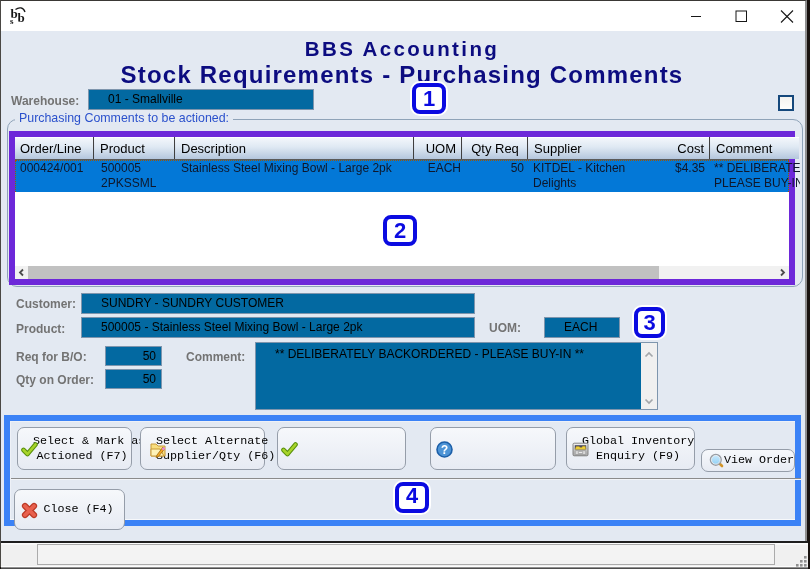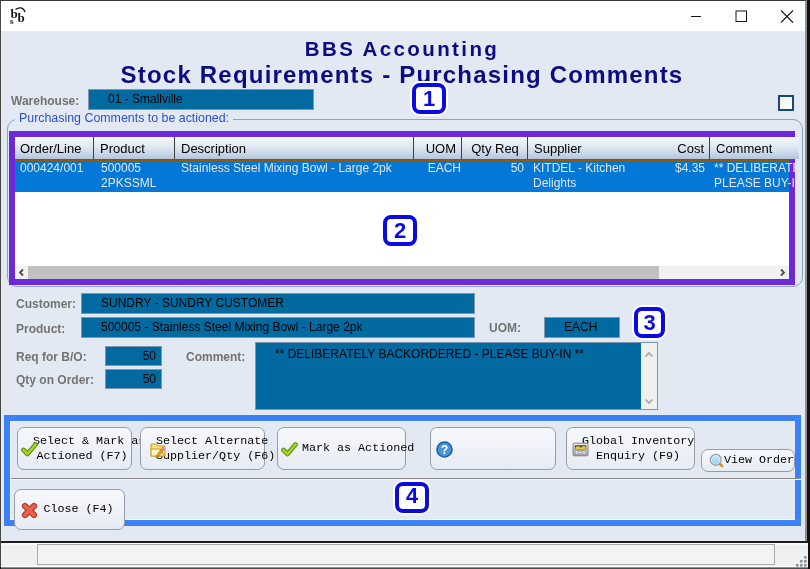--- a/index.html
+++ b/index.html
@@ -31,21 +31,21 @@
   
   #tbl { position:absolute; left:1px; top:11px; width:786px; height:154px;
          background:#fff; border:6px solid #6d28d9; }
   .hcell { position:absolute; top:0; height:22px; background:linear-gradient(#f5f8fc,#dfe9f3 45%,#b4c6dd); box-shadow:inset 0 1px 0 #ffffff;
            border-right:1px solid #3f3f3f; font-size:13px; color:#000; line-height:23px;
            padding:0 5px; overflow:hidden; white-space:nowrap; }
   #hdr { position:absolute; left:0; top:0; width:100%; height:22.5px; border-bottom:1px solid #5a5a5a;
          background:linear-gradient(#f5f8fc,#b4c6dd); }
   #selrow { position:absolute; left:0; top:22.5px; width:100%; height:32px; background:#0378d7;
             border:1px dotted #9c5703; border-bottom:none; }
-  .rcell { position:absolute; font-size:12px; color:#e5e5e5; line-height:15px; top:0px;
+  .rcell { position:absolute; font-size:12px; color:#0f172a; line-height:15px; top:0px;
            white-space:pre; overflow:hidden; }
   
   #hscroll { position:absolute; left:0px; bottom:0px; width:100%; height:13px; background:#f1f1f1; }
   #hthumb { position:absolute; left:13px; top:0; width:631px; height:13px; background:#c1c1c1; }
   .sarr { position:absolute; top:0; width:13px; height:13px; }
   
   #bluepanel { position:absolute; left:3px; top:414px; width:797px; height:111px;
                border:6px solid #3b82f6; box-shadow:inset 0 -1px 0 #f6f8fb, inset 1px 1px 0 #eef1f7;font-family:Liberation Mono, monospace; }
   .btn { position:absolute; background:linear-gradient(#f6f8fb,#e7ebf3);
          border:1px solid #959da9; border-radius:7px; font-size:11.7px; color:#000;
@@ -162,21 +162,20 @@
           <path d="M13 6 L7 14 l-1 2.5 l2.5-1 L14.5 8 z" fill="#f5a623" stroke="#9a6b10" stroke-width="0.8"></path>
           <path d="M12.5 7 l2 1.5" stroke="#e985d8" stroke-width="2.4"></path>
         </svg>
       <div style="margin-left:15px">Select Alternate<br>Supplier/Qty (F6)</div>
     </div>
     <div class="btn" style="left:267px;top:6px;width:129px;height:43px;line-height:41px">
       <svg class="ic" style="left:3px" viewBox="0 0 17 17">
           <path d="M2.5 9 L6.5 13 L14.5 3.5" fill="none" stroke="#58900c" stroke-width="4.6" stroke-linecap="round" stroke-linejoin="round"></path>
           <path d="M2.5 9 L6.5 13 L14.5 3.5" fill="none" stroke="#a8d42a" stroke-width="2.6" stroke-linecap="round" stroke-linejoin="round"></path>
         </svg>
-      <div style="margin-left:24px">Mark as Actioned</div>
     </div>
     <div class="btn" style="left:420px;top:6px;width:126px;height:43px;padding-top:6px;line-height:15px">
       <svg class="ic" viewBox="0 0 17 17">
           <circle cx="8.5" cy="8.5" r="7.5" fill="#4d94d6" stroke="#1c5fa8" stroke-width="1.6"></circle>
           <text x="8.5" y="13" font-size="12" font-weight="bold" fill="#fff" text-anchor="middle">?</text>
         </svg>
     </div>
     <div class="btn" style="left:556px;top:6px;width:129px;height:43px;padding-top:6px;line-height:15px">
       <svg class="ic" viewBox="0 0 17 17">
           <defs>

